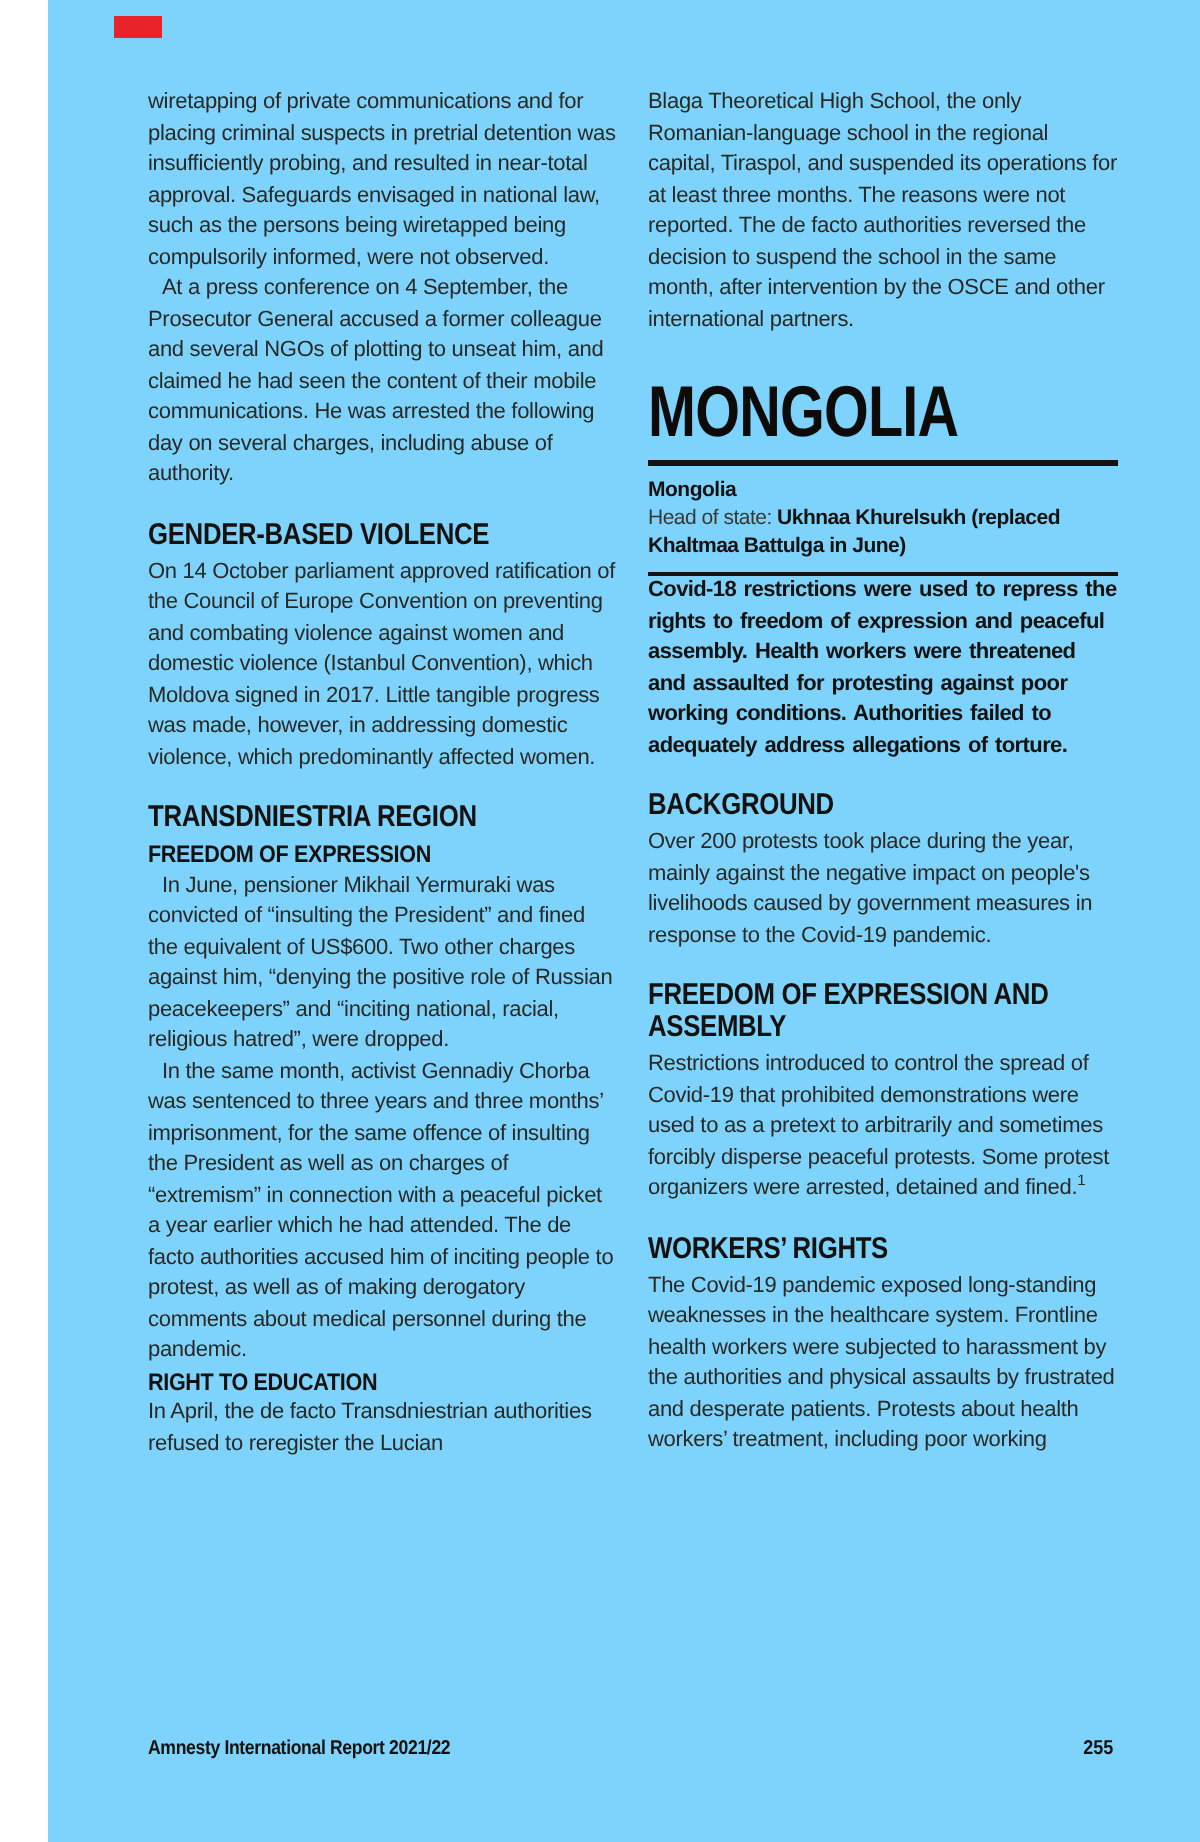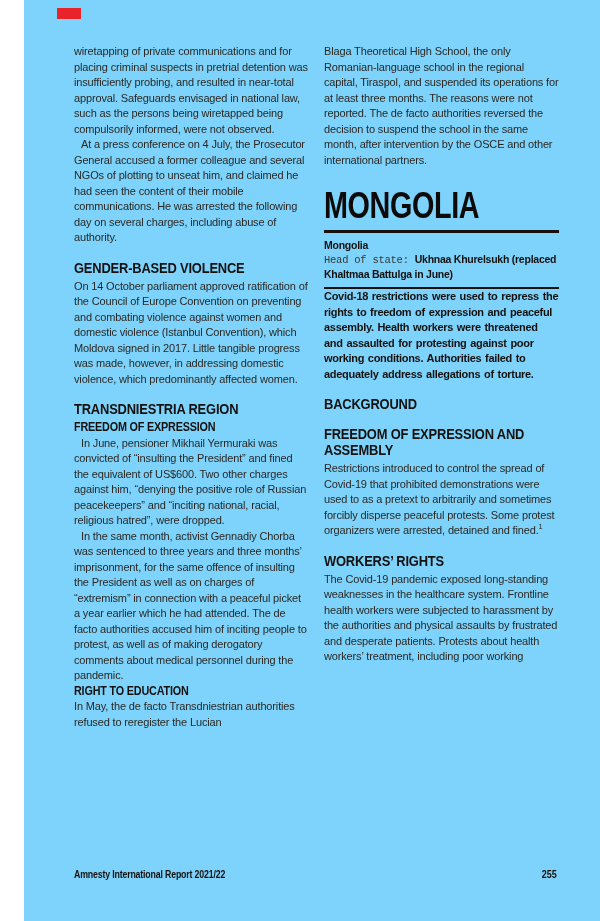--- a/index.html
+++ b/index.html
@@ -52,21 +52,21 @@
     white-space:nowrap;
   }
   .infobox {
     border-top:3px solid #14110f;
     border-bottom:2px solid #14110f;
     padding:5px 0 6px 0;
     font-size:10.5px; line-height:14px;
     letter-spacing:-0.25px;
   }
   .infobox .country { font-weight:bold; color:#14110f; }
-  .infobox .label { font-weight:normal; color:#3a3732;font-family:Liberation Mono, monospace; }
+  .infobox .label { font-weight:normal; color:#3a3732; }
   .infobox strong { color:#14110f; }
   .intro {
     margin-top:12px;
     font-weight:bold; color:#14110f;
     letter-spacing:-0.3px; word-spacing:1px;
   }
   sup.fn { font-size:7.5px; vertical-align:super; line-height:0; }
   .footer-left {
     position:absolute; left:50px; top:869px;
     font-size:10px; font-weight:bold; color:#14110f;
@@ -81,44 +81,45 @@
 </style>
 </head>
 <body>
 
 <div class="page" style="--accent: #e8232a;">
 
   <div class="red-tab"></div>
 
   <div class="col col-left">
     <p class="body">wiretapping of private communications and for placing criminal suspects in pretrial detention was insufficiently probing, and resulted in near-total approval. Safeguards envisaged in national law, such as the persons being wiretapped being compulsorily informed, were not observed.</p>
-    <p class="body indent">At a press conference on 4 July, the Prosecutor General accused a former colleague and several NGOs of plotting to unseat him, and claimed he had seen the content of their mobile communications. He was arrested the following day on several charges, including abuse of authority.</p>
+    <p class="body indent">At a press conference on 4 September, the Prosecutor General accused a former colleague and several NGOs of plotting to unseat him, and claimed he had seen the content of their mobile communications. He was arrested the following day on several charges, including abuse of authority.</p>
     <h2 class="sect">GENDER-BASED VIOLENCE</h2>
     <p class="body">On 14 October parliament approved ratification of the Council of Europe Convention on preventing and combating violence against women and domestic violence (Istanbul Convention), which Moldova signed in 2017. Little tangible progress was made, however, in addressing domestic violence, which predominantly affected women.</p>
     <h2 class="sect">TRANSDNIESTRIA REGION</h2>
     <h3 class="subsect">FREEDOM OF EXPRESSION</h3>
     <p class="body indent">In June, pensioner Mikhail Yermuraki was convicted of “insulting the President” and fined the equivalent of US$600. Two other charges against him, “denying the positive role of Russian peacekeepers” and “inciting national, racial, religious hatred”, were dropped.</p>
     <p class="body indent">In the same month, activist Gennadiy Chorba was sentenced to three years and three months’ imprisonment, for the same offence of insulting the President as well as on charges of “extremism” in connection with a peaceful picket a year earlier which he had attended. The de facto authorities accused him of inciting people to protest, as well as of making derogatory comments about medical personnel during the pandemic.</p>
     <h3 class="subsect">RIGHT TO EDUCATION</h3>
-    <p class="body">In May, the de facto Transdniestrian authorities refused to reregister the Lucian</p>
+    <p class="body">In April, the de facto Transdniestrian authorities refused to reregister the Lucian</p>
   </div>
 
   <div class="col col-right">
     <p class="body">Blaga Theoretical High School, the only Romanian-language school in the regional capital, Tiraspol, and suspended its operations for at least three months. The reasons were not reported. The de facto authorities reversed the decision to suspend the school in the same month, after intervention by the OSCE and other international partners.</p>
 
     <div class="country-title">MONGOLIA</div>
 
     <div class="infobox">
       <div class="country">Mongolia</div>
       <div><span class="label">Head of state: </span><strong>Ukhnaa Khurelsukh (replaced Khaltmaa Battulga in June)</strong></div>
     </div>
 
     <p class="body intro">Covid-18 restrictions were used to repress the rights to freedom of expression and peaceful assembly. Health workers were threatened and assaulted for protesting against poor working conditions. Authorities failed to adequately address allegations of torture.</p>
 
     <h2 class="sect">BACKGROUND</h2>
+    <p class="body">Over 200 protests took place during the year, mainly against the negative impact on people's livelihoods caused by government measures in response to the Covid-19 pandemic.</p>
 
     <h2 class="sect">FREEDOM OF EXPRESSION AND ASSEMBLY</h2>
     <p class="body"><span>Restrictions introduced to control the spread of Covid-19 that prohibited demonstrations were used to as a pretext to arbitrarily and sometimes forcibly disperse peaceful protests. Some protest organizers were arrested, detained and fined.</span><sup class="fn">1</sup></p>
 
     <h2 class="sect">WORKERS’ RIGHTS</h2>
     <p class="body">The Covid-19 pandemic exposed long-standing weaknesses in the healthcare system. Frontline health workers were subjected to harassment by the authorities and physical assaults by frustrated and desperate patients. Protests about health workers’ treatment, including poor working</p>
   </div>
 
   <div class="footer-left">Amnesty International Report 2021/22</div>
   <div class="footer-right">255</div>

